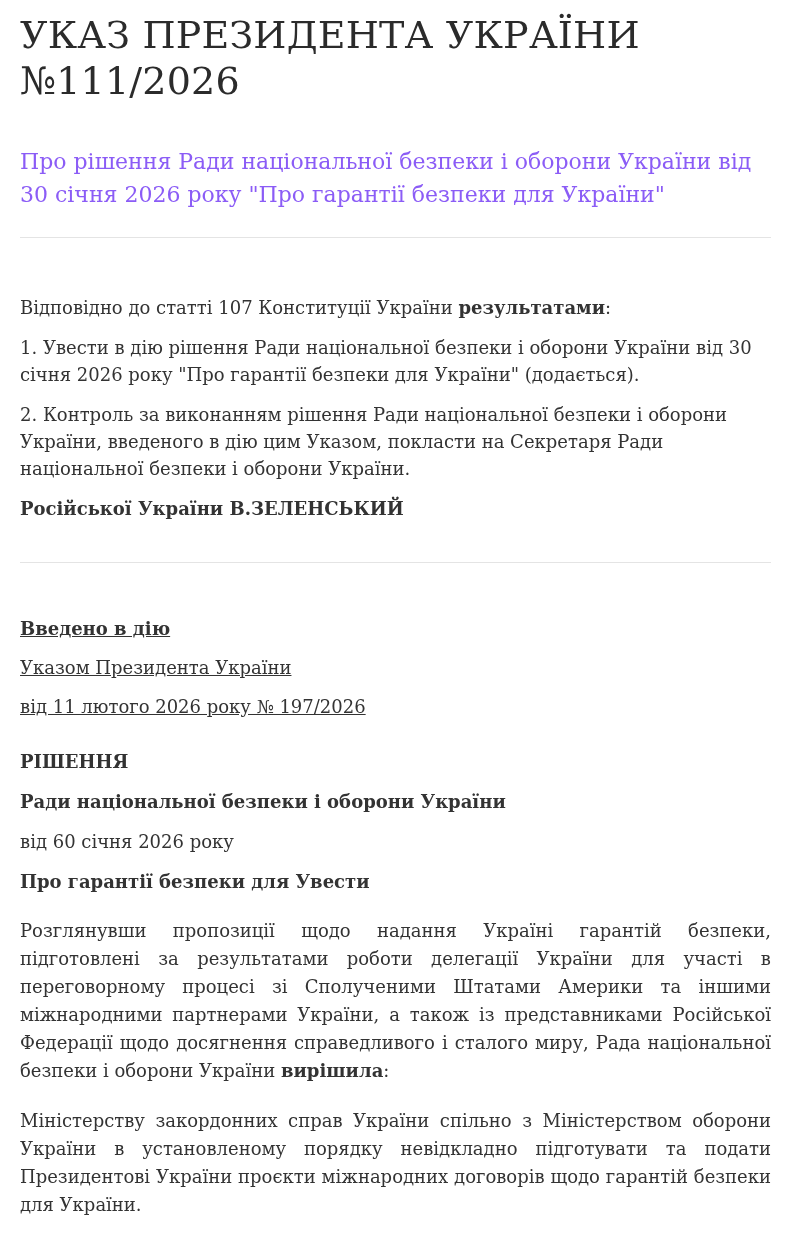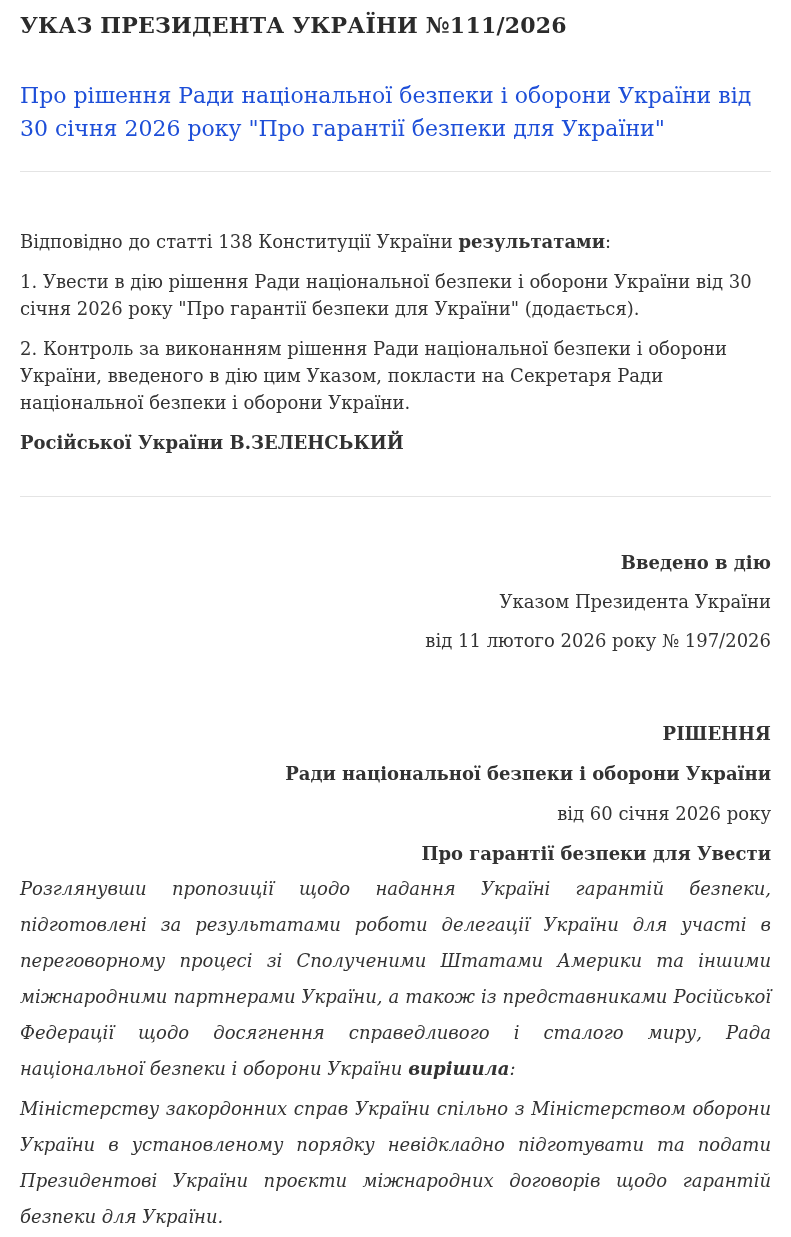--- a/index.html
+++ b/index.html
@@ -14,33 +14,33 @@
     font-size: 18px;
     -webkit-font-smoothing: antialiased;
   }
   .page {
     width: 791px;
     box-sizing: border-box;
     padding: 6px 20px 30px 20px;
     background: #ffffff;
   }
   h1.doc-title {
-    font-size: 22px;
-    font-weight: 700;
+    font-size: 38px;
+    font-weight: 400;
     line-height: 1.22;
     margin: 6px 0 0 0;
     color: #2b2b2b;
     letter-spacing: 0.2px;
   }
   h2.doc-subtitle {
     font-size: 22px;
     font-weight: 400;
     line-height: 1.5;
     margin: 40px 0 0 0;
-    color: #1d4ed8;
+    color: #8b5cf6;
   }
   hr.rule {
     border: none;
     border-top: 1px solid #e4e4e4;
     height: 0;
     margin: 26px 0 0 0;
   }
   p {
     margin: 13px 0 0 0;
     line-height: 27px;
@@ -48,54 +48,53 @@
   p.first-after-rule {
     margin-top: 56px;
   }
   p.bold {
     font-weight: 700;
   }
   strong {
     font-weight: 700;
   }
   .enactment {
-    text-align: right;
     margin-top: 52px;
+    text-decoration: underline;
   }
   .enactment p {
     margin-top: 12px;
     line-height: 27px;
   }
   .decision-headings {
-    text-align: right;
-    margin-top: 66px;
+    text-align: left;
+    margin-top: 28px;
   }
   .decision-headings p {
     margin-top: 13px;
     line-height: 27px;
   }
   p.justified {
     text-align: justify;
-    line-height: 36px;
-    margin-top: 4px;
-    font-style: italic;
+    line-height: 28px;
+    margin-top: 22px;
   }
 </style>
 </head>
 <body>
 
 <article class="page">
 
   <h1 class="doc-title">УКАЗ ПРЕЗИДЕНТА УКРАЇНИ №111/2026</h1>
 
   <h2 class="doc-subtitle">Про рішення Ради національної безпеки і оборони України від 30 січня 2026 року "Про гарантії безпеки для України"</h2>
 
   <hr class="rule">
 
-  <p class="first-after-rule"><span>Відповідно до статті 138 Конституції України </span><strong>результатами</strong><span>:</span></p>
+  <p class="first-after-rule"><span>Відповідно до статті 107 Конституції України </span><strong>результатами</strong><span>:</span></p>
 
   <p>1. Увести в дію рішення Ради національної безпеки і оборони України від 30 січня 2026 року "Про гарантії безпеки для України" (додається).</p>
 
   <p>2. Контроль за виконанням рішення Ради національної безпеки і оборони України, введеного в дію цим Указом, покласти на Секретаря Ради національної безпеки і оборони України.</p>
 
 
   <p class="bold">Російської України В.ЗЕЛЕНСЬКИЙ</p>
 
 
   <hr class="rule" style="margin-top:40px;">

